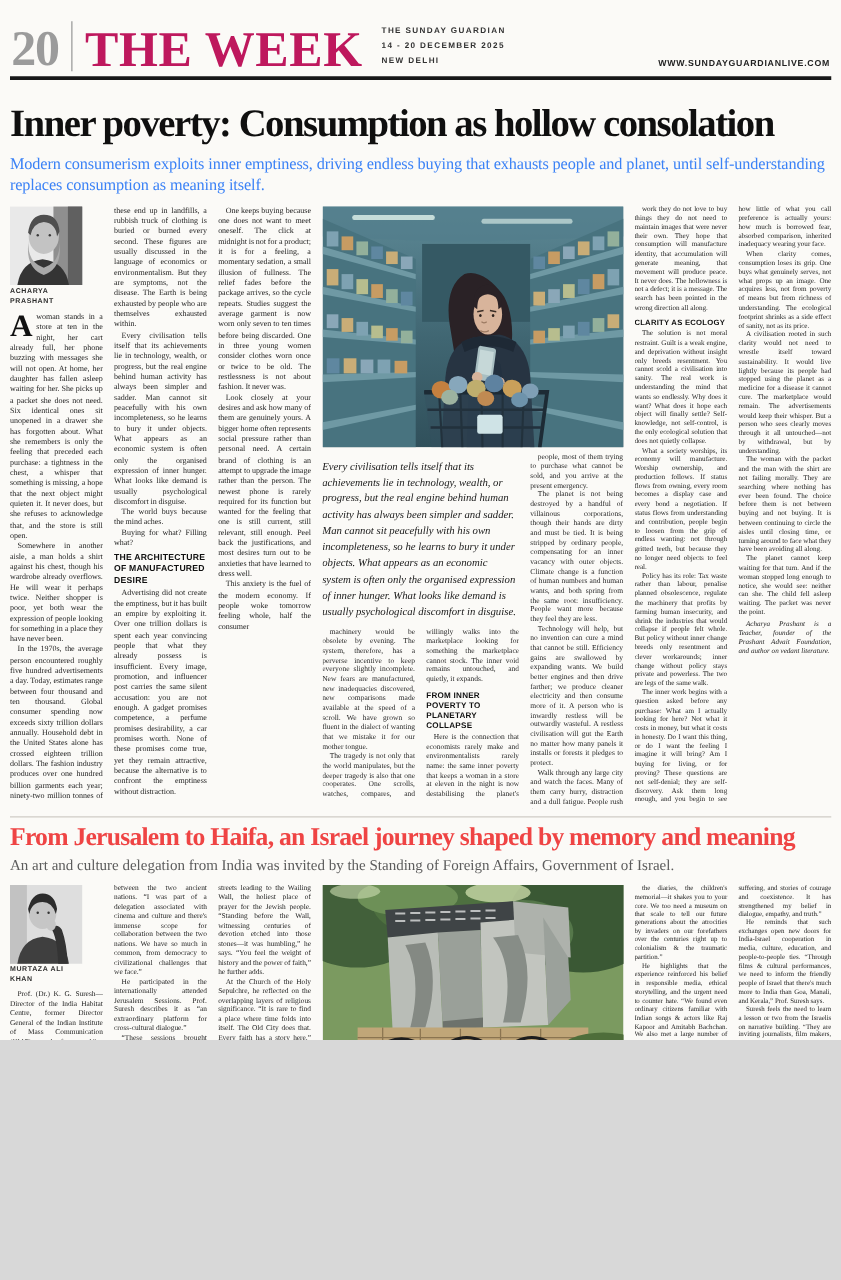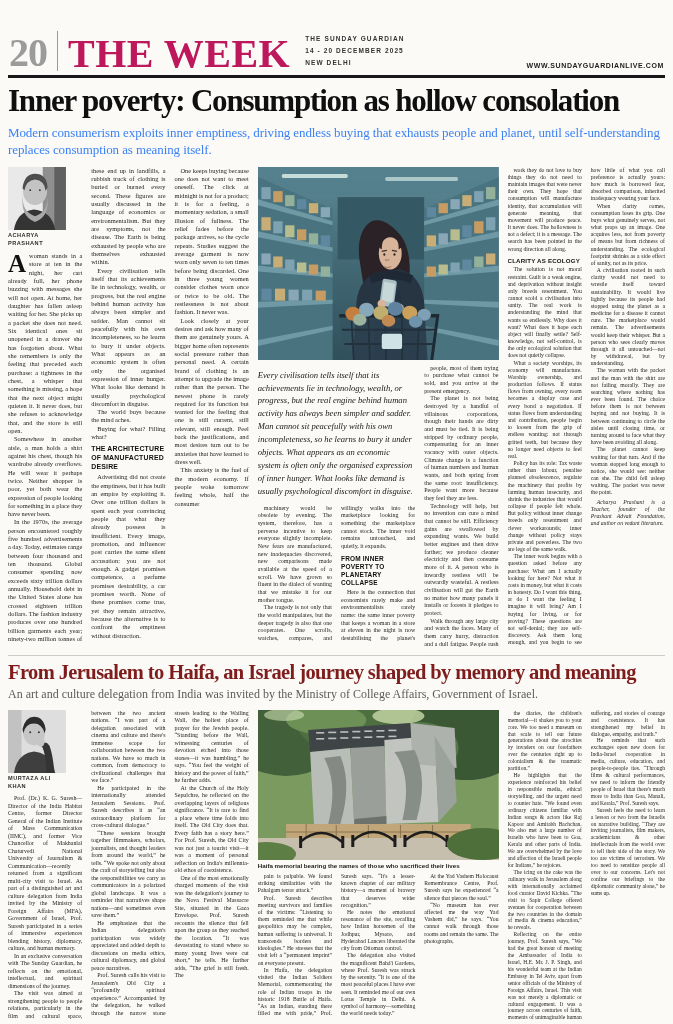--- a/index.html
+++ b/index.html
@@ -1,31 +1,31 @@
 <!DOCTYPE html>
 <html><head>
 <meta charset="utf-8">
 <style>
   *{margin:0;padding:0;box-sizing:border-box}
   html,body{background:#d8d8d8}
-  .page{width:673px;height:1024px;background:#fbfaf7;margin:0 auto;position:relative;
-        padding:24px 8px 8px;overflow:hidden;color:#1c1c1c}
+  .page{width:673px;height:832px;background:#fbfaf7;margin:0 auto;position:relative;
+        padding:10px 8px 8px;overflow:hidden;color:#1c1c1c}
   
   .masthead{display:flex;align-items:flex-end;justify-content:space-between;height:47px;padding:0 1px}
   .mh-left{display:flex;align-items:flex-end;gap:8px}
   .pageno{font:700 40px/0.9 "Liberation Serif",serif;color:#9b9b9b;letter-spacing:-1px}
   .mh-div{width:1px;height:40px;background:#999;margin:0 2px}
   .section-title{font:700 40px/0.88 "Liberation Serif",serif;color:#be185d;letter-spacing:.5px}
   .pubinfo{font:700 6.5px/1.85 "Liberation Sans",sans-serif;color:#333;letter-spacing:1.1px;
            padding-left:7px;padding-bottom:2px}
   .website{font:700 7px/1 "Liberation Sans",sans-serif;color:#222;letter-spacing:.6px;padding-bottom:2px}
   .rule-heavy{height:3px;background:#181818;margin-top:4px}
   
   .headline1{font:700 31px/1.05 "Liberation Serif",serif;letter-spacing:-1.2px;color:#0f0f0f;
-             margin-top:7px;white-space:nowrap}
+             margin-top:19px;white-space:nowrap}
   .deck{font:400 13px/1.35 "Liberation Serif",serif;color:#3b82f6;margin-top:6px;letter-spacing:-.1px}
   .body1{display:grid;grid-template-columns:repeat(8,1fr);column-gap:9px;height:482px;margin-top:8px}
   .txt{font-family:"Liberation Serif",serif;text-align:justify;color:#1f1f1f}
   .left3{grid-column:1/4;columns:3;column-gap:9px;column-fill:auto;overflow:hidden;height:100%;
          font-size:6.4px;line-height:1.3;word-spacing:-.2px}
   .mid{grid-column:4/7;display:grid;grid-template-columns:repeat(3,1fr);column-gap:9px;
        grid-template-rows:193px auto 1fr;row-gap:5px;overflow:hidden}
   .mainimg{grid-area:1/1/2/4;overflow:hidden}
   .mainimg svg,.photo2 svg{width:100%;height:100%}
   .pullquote{grid-area:2/1/3/3;font:italic 400 8.6px/1.5 "Liberation Serif",serif;color:#191919;
@@ -42,21 +42,21 @@
   .b-lead{text-indent:0}
   .b-lead::first-letter{float:left;font-size:25px;line-height:.78;padding:2px 3px 0 0;font-weight:700;color:#111}
   .b-bio{font-style:italic;text-indent:6px;margin-top:2px}
   
   .author{width:78%;margin-bottom:4px;break-inside:avoid}
   .author svg{width:100%;height:auto;display:block}
   .byline{font:700 5.6px/1.4 "Liberation Sans",sans-serif;letter-spacing:.5px;color:#2d2d2d;
           margin-top:2px;text-align:left}
   
   .divider{height:1px;background:#cfccc6;margin:6px 0 5px}
-  .headline2{font:700 20.5px/1.1 "Liberation Serif",serif;letter-spacing:-.6px;color:#7f1d1d;white-space:nowrap}
+  .headline2{font:700 20.5px/1.1 "Liberation Serif",serif;letter-spacing:-.6px;color:#ef4444;white-space:nowrap}
   .deck2{font:400 12px/1.3 "Liberation Serif",serif;color:#5c5c5c;margin-top:4px}
   .body2{display:grid;grid-template-columns:repeat(8,1fr);column-gap:9px;height:314px;margin-top:7px}
   .left3b{grid-column:1/4;columns:3;column-gap:9px;column-fill:auto;overflow:hidden;height:100%;
           font-size:5.9px;line-height:1.27}
   .mid2{grid-column:4/7;display:flex;flex-direction:column;overflow:hidden}
   .photo2{height:150px;flex:0 0 auto;overflow:hidden}
   .caption{font:700 6.2px/1.3 "Liberation Sans",sans-serif;color:#222;margin:2px 0 3px;text-align:left}
   .mid2text{columns:3;column-gap:9px;column-fill:auto;overflow:hidden;flex:1;
             font-size:5.7px;line-height:1.27}
   .right2b{grid-column:7/9;columns:2;column-gap:9px;column-fill:auto;overflow:hidden;height:100%;
@@ -255,21 +255,21 @@
           <div class="blk b-p">The planet cannot keep waiting for that turn. And if the woman stopped long enough to notice, she would see: neither can she. The child fell asleep waiting. The packet was never the point.</div>
           <div class="blk b-bio">Acharya Prashant is a Teacher, founder of the Prashant Advait Foundation, and author on vedant literature.</div>
         </div>
     </div>
   </section>
 
   <div class="divider"></div>
 
   <section>
     <h2 class="headline2">From Jerusalem to Haifa, an Israel journey shaped by memory and meaning</h2>
-    <p class="deck2">An art and culture delegation from India was invited by the Ministry of College Affairs, Government of Israel.</p>
+    <p class="deck2">An art and culture delegation from India was invited by the Standing of Foreign Affairs, Government of Israel.</p>
 
     <div class="body2">
 
       <div class="left3b txt">
         <figure class="author">
           <svg viewBox="0 0 60 66">
             <rect width="60" height="66" fill="#dedede"></rect>
             <rect x="0" width="14" height="66" fill="#c2c2c2"></rect>
             <path d="M6,66 q3,-21 21,-23 q19,2 22,23 z" fill="#3f3f3f"></path>
             <ellipse cx="27" cy="23" rx="11.5" ry="13.5" fill="#c6c6c6"></ellipse>

